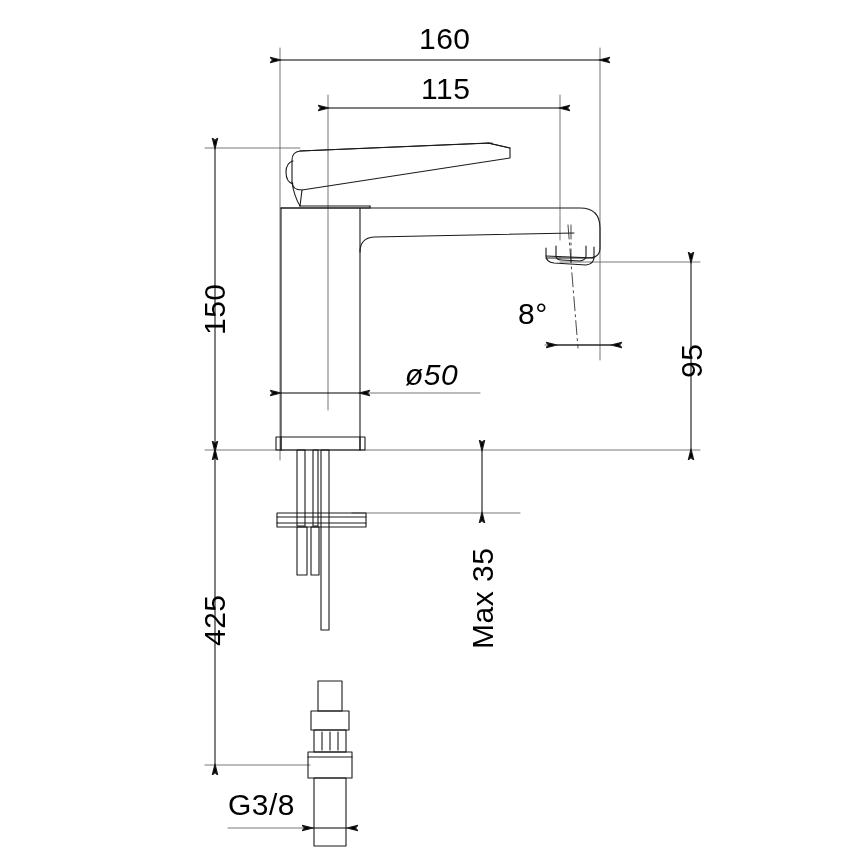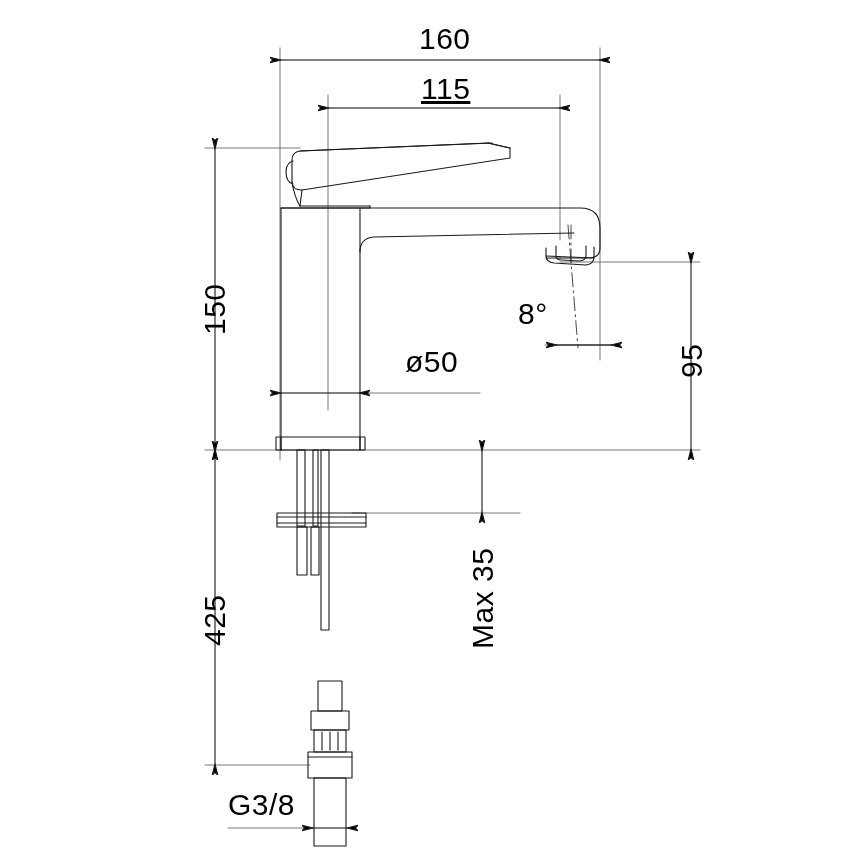--- a/index.html
+++ b/index.html
@@ -174,27 +174,27 @@
         <line x1="308" y1="757" x2="352" y2="757"></line>
 
         <rect x="314" y="778" width="32" height="68"></rect>
       </g>
 
     </g>
   </svg>
 
   <div class="dim-text" style="left:419px; top:22px;">160</div>
 
-  <div class="dim-text" style="left:421px; top:72px;text-decoration:underline;">115</div>
+  <div class="dim-text" style="left:421px; top:72px;">115</div>
 
   <div class="dim-text rot90" style="left:198px; top:335px;">150</div>
 
   <div class="dim-text rot90" style="left:675px; top:378px;">95</div>
 
-  <div class="dim-text" style="left:405px; top:345px;">ø50</div>
+  <div class="dim-text" style="left:405px; top:358px;font-style:italic;">ø50</div>
 
   <div class="dim-text" style="left:518px; top:297px;">8°</div>
 
   <div class="dim-text rot90" style="left:466px; top:649px;">Max 35</div>
 
   <div class="dim-text rot90" style="left:198px; top:646px;">425</div>
 
   <div class="dim-text" style="left:228px; top:788px;">G3/8</div>
 
 </div>

